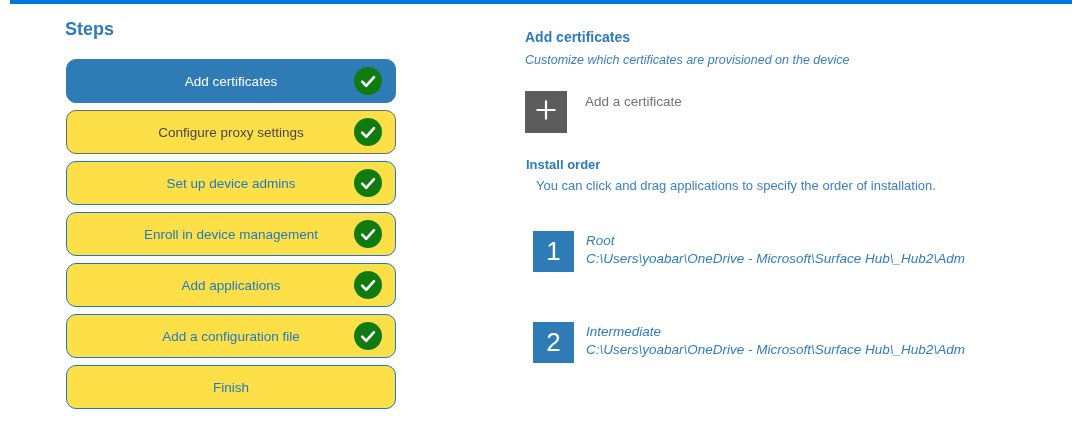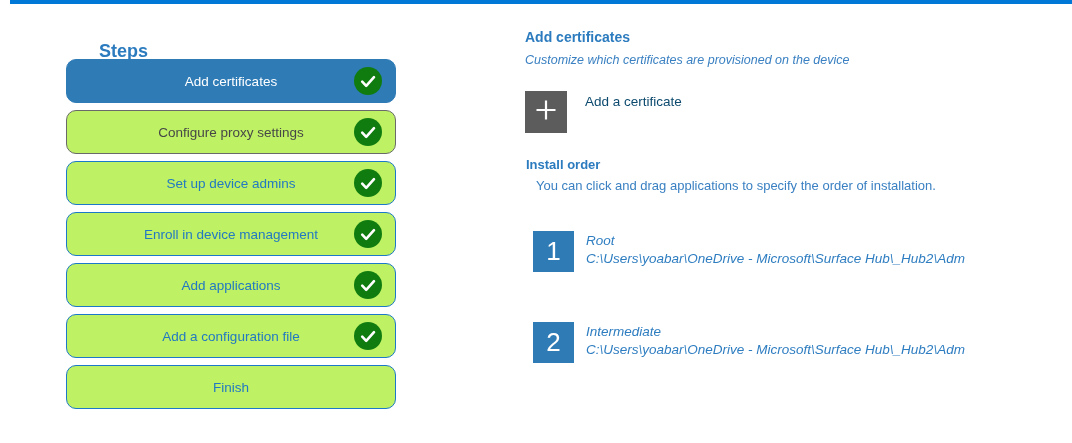--- a/index.html
+++ b/index.html
@@ -3,38 +3,38 @@
 <meta charset="utf-8">
 <style>
   * { margin:0; padding:0; box-sizing:border-box; }
   html,body { width:1072px; height:443px; background:#ffffff;
               font-family:"Liberation Sans", sans-serif; overflow:hidden; position:relative; }
 
   
   .top-bar { position:absolute; top:0; left:10px; right:0; height:4px; background:#0078D7; }
 
   
-  .steps-title { position:absolute; left:65px; top:41px; font-size:18px; font-weight:bold; color:#2B7BBE;margin-left:34px; }
+  .steps-title { position:absolute; left:65px; top:19px; font-size:18px; font-weight:bold; color:#2B7BBE; }
   .steps-list { position:absolute; left:66px; top:59px; width:330px; }
   .step-btn { position:relative; width:330px; height:44px; margin-bottom:7px; border-radius:10px;
               display:flex; align-items:center; justify-content:center;
-              font-size:13.5px; cursor:pointer; background:#bef264; }
+              font-size:13.5px; cursor:pointer; background:#fde047; }
   .step-btn.selected { background:#2E7BB6; border:1px solid #2E7BB6; color:#ffffff; }
   .step-btn.visited  { border:1.5px solid #6A6A6A; color:#474747; }
   .step-btn.normal   { border:1.5px solid #1C78C8; color:#2279C2;text-align:center; }
   .check-badge { position:absolute; right:13px; top:50%; transform:translateY(-50%);
                  width:28px; height:28px; }
 
   
   .content-title { position:absolute; left:525px; top:29px; font-size:14px; font-weight:bold; color:#2B7BBE; }
   .content-sub   { position:absolute; left:525px; top:53px; font-size:12.5px; color:#3A80C2;font-style:italic; }
 
   .add-cert-btn { position:absolute; left:525px; top:91px; width:42px; height:42px; background:#5C5C5C;
                   display:flex; align-items:center; justify-content:center; cursor:pointer; }
-  .add-cert-label { position:absolute; left:585px; top:94px; font-size:13.5px; color:#0c4a6e; }
+  .add-cert-label { position:absolute; left:585px; top:94px; font-size:13.5px; color:#737373; }
 
   .install-title { position:absolute; left:526px; top:157px; font-size:13px; font-weight:bold; color:#2B7BBE; }
   .install-instruction { position:absolute; left:526px; top:178px; font-size:13px; color:#3A80C2;margin-left:10px; }
 
   .order-item { position:absolute; left:533px; display:flex; cursor:grab; }
   .order-item.first  { top:231px; }
   .order-item.second { top:322px; }
   .order-badge { width:41px; height:41px; background:#2E7BB6; color:#ffffff; font-size:26px;
                  display:flex; align-items:center; justify-content:center; flex:none; }
   .order-text { margin-left:12px; padding-top:1px; color:#2E7DC1;font-style:italic; }

